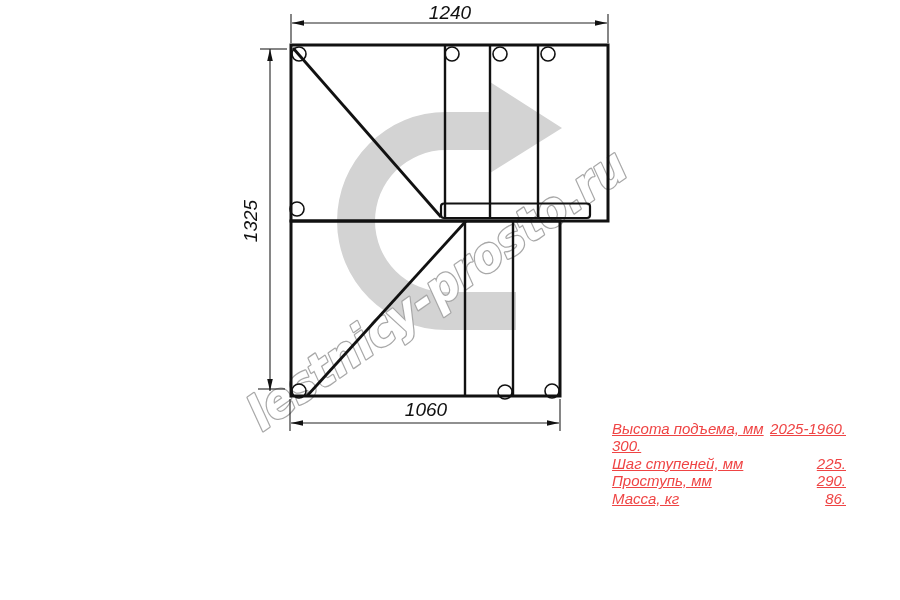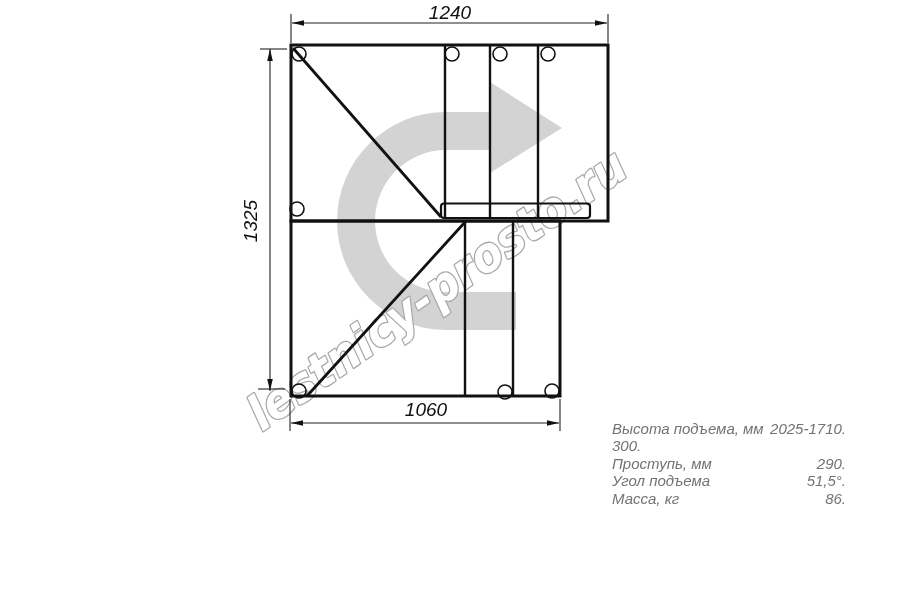--- a/index.html
+++ b/index.html
@@ -27,21 +27,22 @@
     fill: #111111;
   }
   .spec-block {
     position: absolute;
     left: 612px;
     top: 420px;
     width: 234px;
     font-style: italic;
     font-size: 15px;
     line-height: 17.4px;
-    color: #737373;
+    color: #ef4444;
+    text-decoration: underline;
   }
   .spec-row {
     display: flex;
     justify-content: space-between;
     white-space: nowrap;
   }
   .spec-row .spec-value {
     text-align: right;
   }
 </style>
@@ -116,32 +117,32 @@
       <line x1="291" y1="423" x2="559" y2="423" stroke="#222" stroke-width="1.1"></line>
       <polygon points="291,423 303,420.2 303,425.8" fill="#111"></polygon>
       <polygon points="559,423 547,420.2 547,425.8" fill="#111"></polygon>
       <text class="dim-text" x="426" y="416" text-anchor="middle">1060</text>
     </g>
   </svg>
 
   <div class="spec-block">
     <div class="spec-row">
       <span class="spec-label">Высота подъема, мм</span>
-      <span class="spec-value">2025-1710.</span>
+      <span class="spec-value">2025-1960.</span>
     </div>
     <div class="spec-row">
       <span class="spec-value">300.</span>
     </div>
     <div class="spec-row">
+      <span class="spec-label">Шаг ступеней, мм</span>
+      <span class="spec-value">225.</span>
+    </div>
+    <div class="spec-row">
       <span class="spec-label">Проступь, мм</span>
       <span class="spec-value">290.</span>
-    </div>
-    <div class="spec-row">
-      <span class="spec-label">Угол подъема</span>
-      <span class="spec-value">51,5°.</span>
     </div>
     <div class="spec-row">
       <span class="spec-label">Масса, кг</span>
       <span class="spec-value">86.</span>
     </div>
   </div>
 
 </div>
 
 </body></html>

